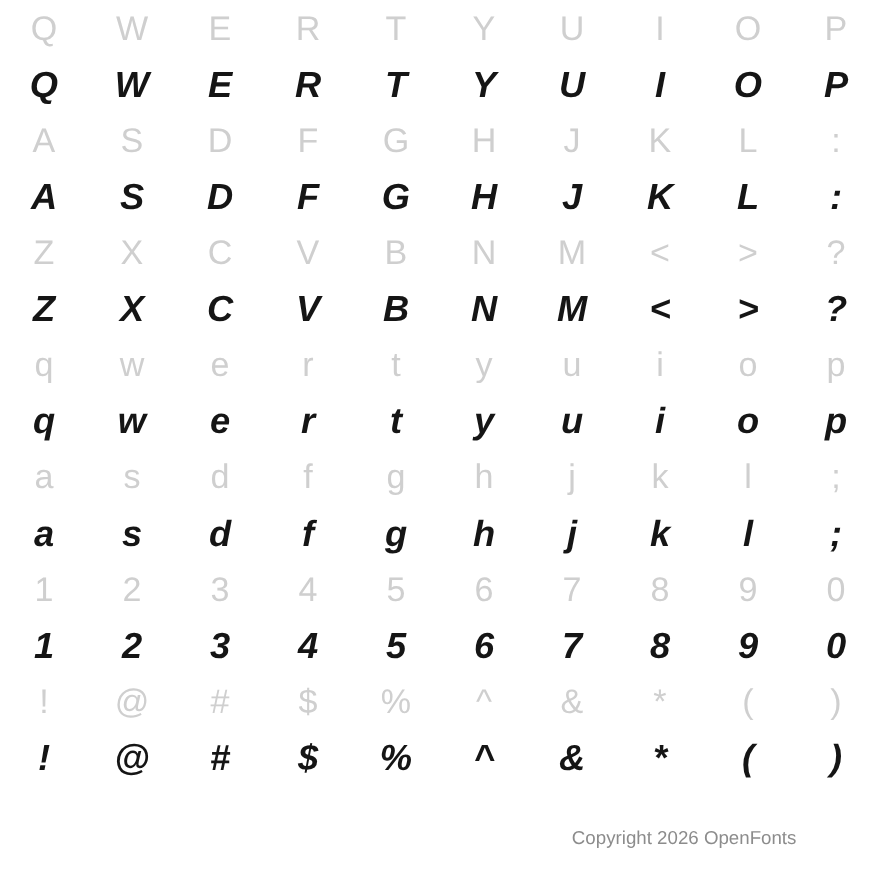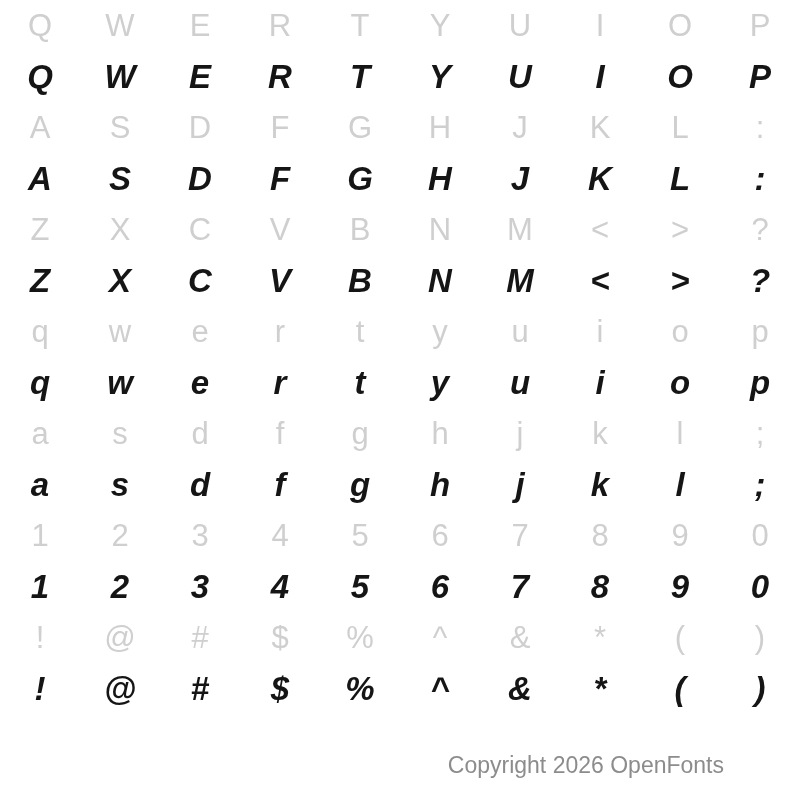--- a/index.html
+++ b/index.html
@@ -58,21 +58,21 @@
     font-weight: 600;
   }
   #footer {
     position: absolute;
     left: 0;
     right: 0;
     top: 752px;
     text-align: right;
     padding-right: 76px;
     color: #8c8c8c;
-    font-size: 23px;
+    font-size: 17px;
     font-family: "Liberation Sans", sans-serif;
   }
 </style>
 </head>
 <body>
 
 <div id="specimen">
     <div class="row row-light">
       <div class="cell">Q</div>
       <div class="cell">W</div>

